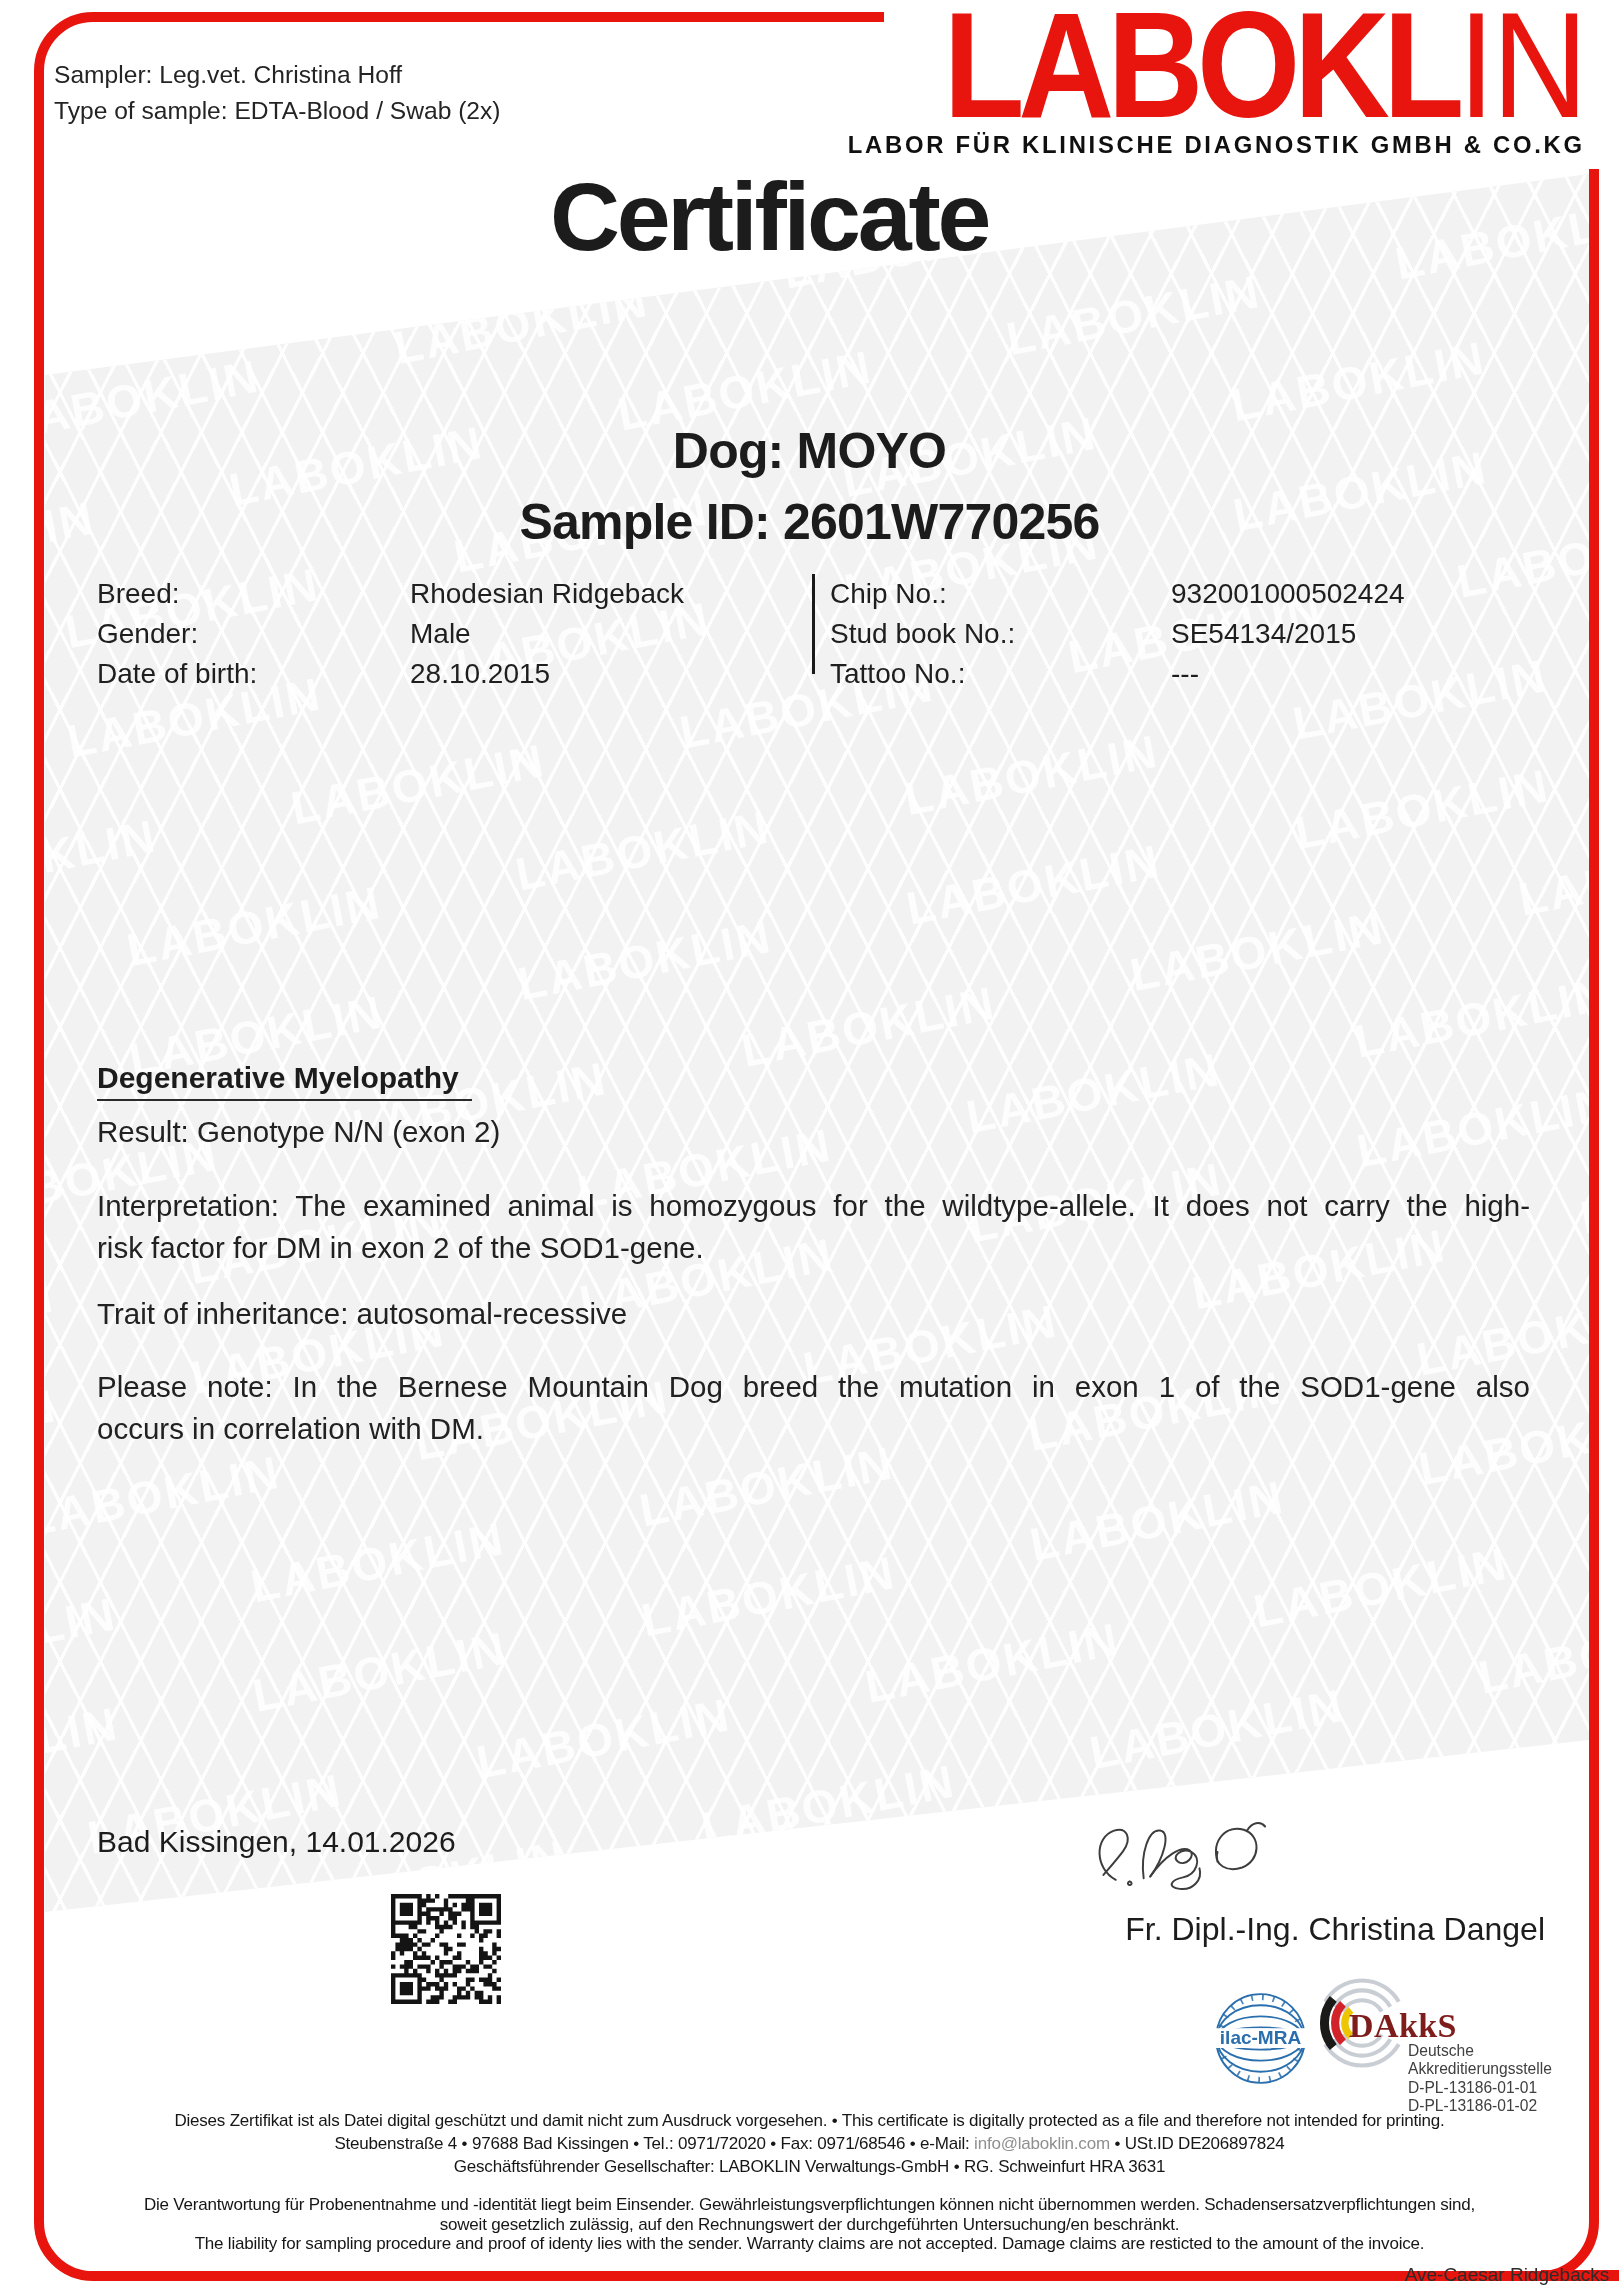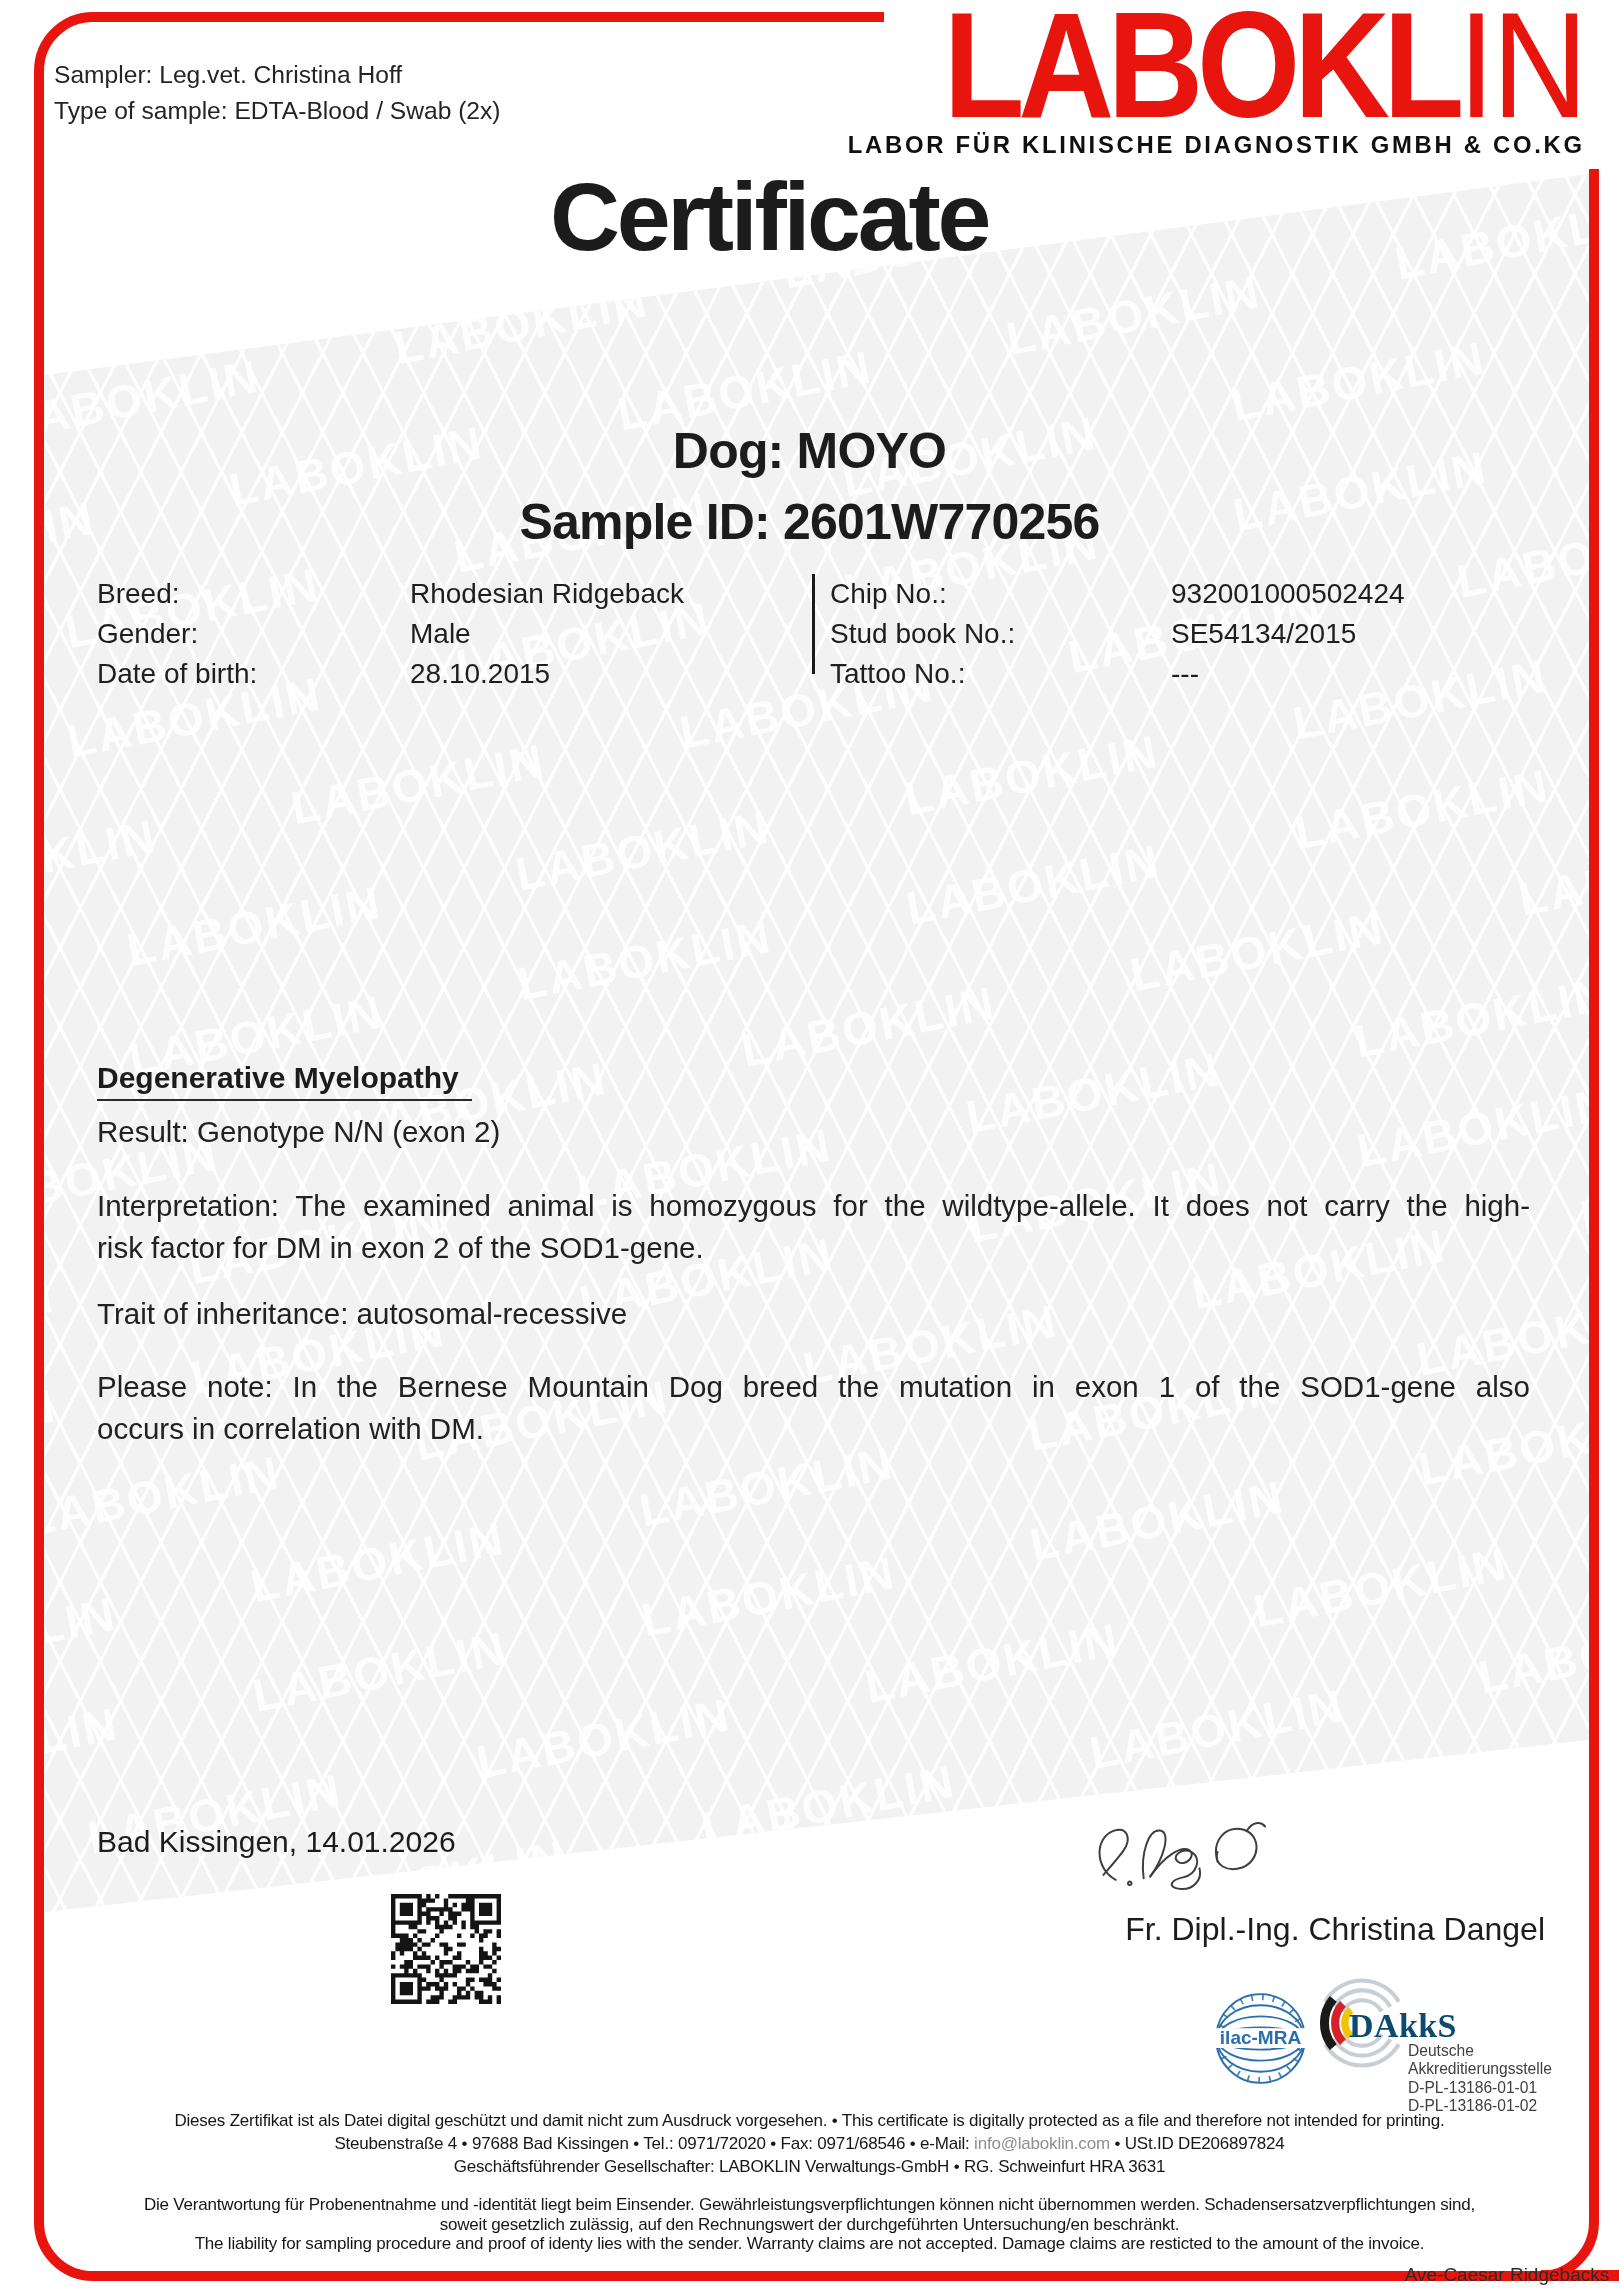--- a/index.html
+++ b/index.html
@@ -60,21 +60,21 @@
   
   .place-date{left:97px;top:1825px;font-size:30px;z-index:3;}
   .qr{left:391px;top:1894px;width:110px;height:110px;z-index:3;}
   .sig{left:1078px;top:1814px;width:238px;height:89px;z-index:3;}
   .signer{left:1029px;top:1911px;width:516px;text-align:right;font-size:32px;z-index:3;}
 
   
   .ilac{left:1213px;top:1991px;width:95px;height:95px;z-index:3;}
   .dakks-arcs{left:1313px;top:1974px;width:98px;height:98px;z-index:3;}
   .dakks-word{left:1349px;top:2007px;font-family:"Liberation Serif",serif;font-weight:bold;
-    font-size:34px;color:#0c4a6e;z-index:4;letter-spacing:0.4px;}
+    font-size:34px;color:#7f1d1d;z-index:4;letter-spacing:0.4px;}
   .dakks-lines{left:1408px;top:2042px;font-size:15.6px;line-height:18.4px;color:#404040;z-index:4;}
 
   
   .foot{left:0;width:1619px;text-align:center;font-size:17px;color:#161616;z-index:4;
     letter-spacing:-0.2px;}
   .foot div{white-space:nowrap;}
   .foot-1{top:2109px;line-height:23px;}
   .foot-2{top:2195px;line-height:19.7px;}
   .email{color:#8f8f8f;}
   .corner{right:9.8px;top:2264px;font-size:19px;color:#2b2b2b;z-index:10;}

